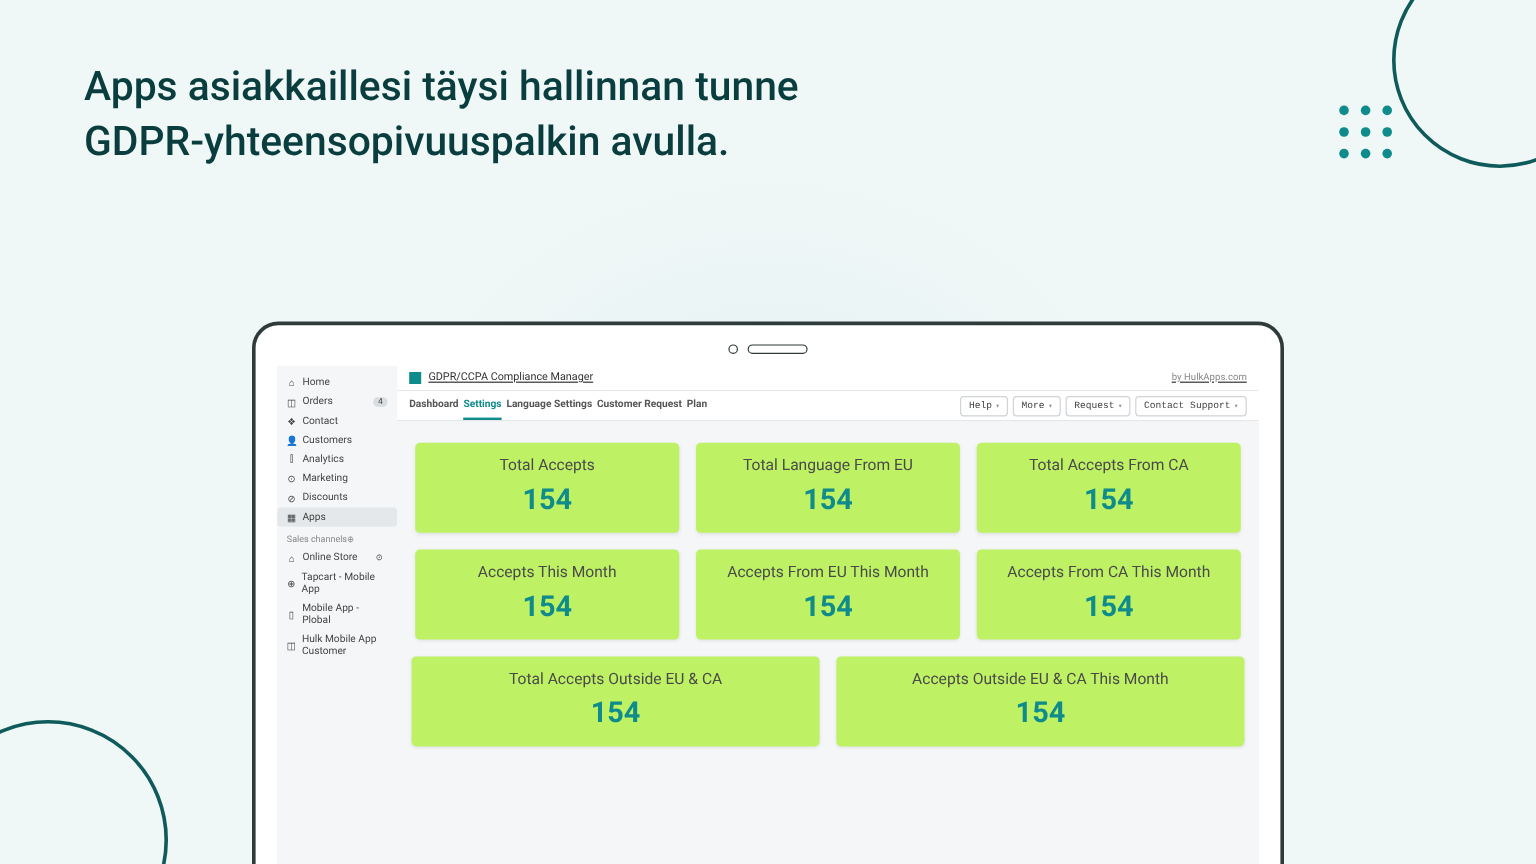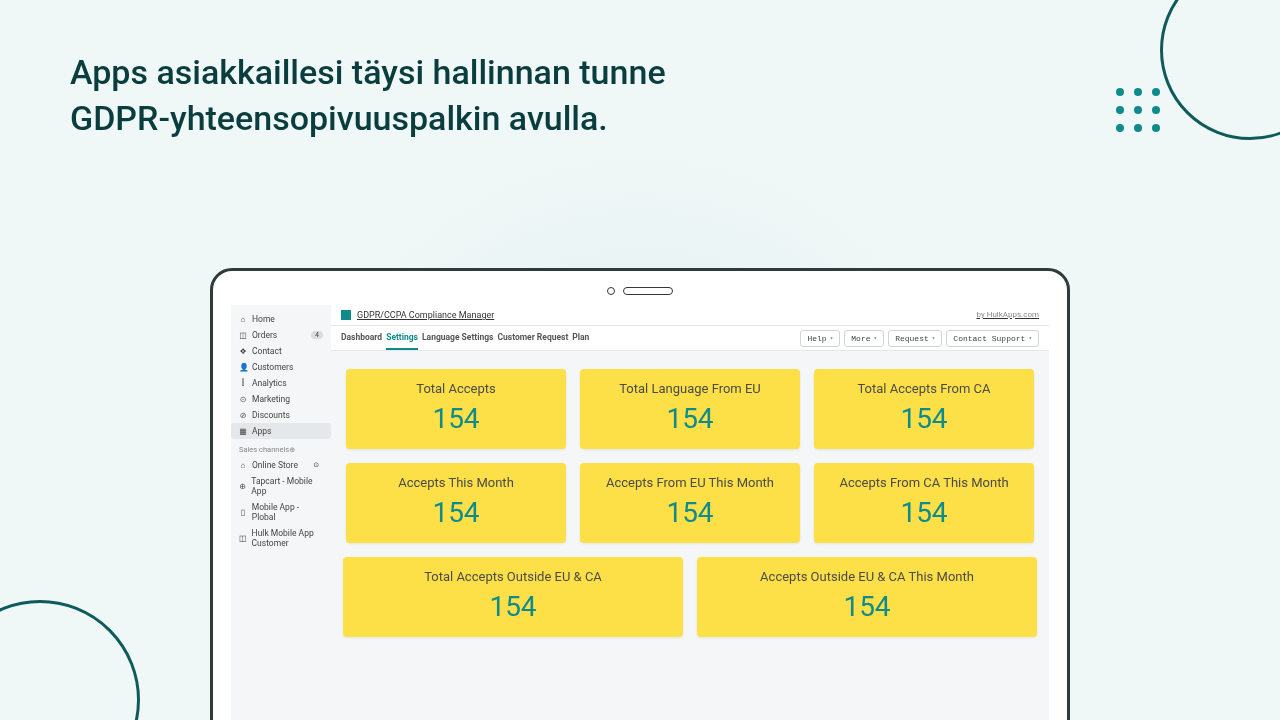--- a/index.html
+++ b/index.html
@@ -92,28 +92,28 @@
     font-size: 8px; color: #444; padding: 3px 6px;
     border: 1px solid #d0d4d7; border-radius: 3px; background: #fff; cursor: pointer;
     display: flex; align-items: center; gap: 3px;
   }
   .btn .caret { font-size: 6px; color: #888; }
   .cards-area {
     flex: 1; padding: 18px 12px; overflow: hidden;
   }
   .card-row { display: flex; gap: 14px; margin-bottom: 14px; justify-content: center; }
   .card {
-    background: #fde047; border-radius: 4px;
+    background: #bef264; border-radius: 4px;
     box-shadow: 0 1px 3px rgba(0,0,0,0.08);
     padding: 12px 10px 14px 10px; text-align: center;
     flex: 1; max-width: 220px;
   }
   .card.wide { max-width: 340px; }
   .card-label { font-size: 13px; color: #4a4a4a; font-weight: 400; margin-bottom: 6px; }
-  .card-value { font-size: 28px; font-weight: 400; color: #0f8b8b; }
+  .card-value { font-size: 24px; font-weight: 700; color: #0f8b8b; }
 </style>
 </head>
 <body>
 
 <div class="bg-circle-tr"></div>
 <div class="bg-circle-bl"></div>
 <div class="dots">
   <div></div>
     <div></div>
     <div></div>

